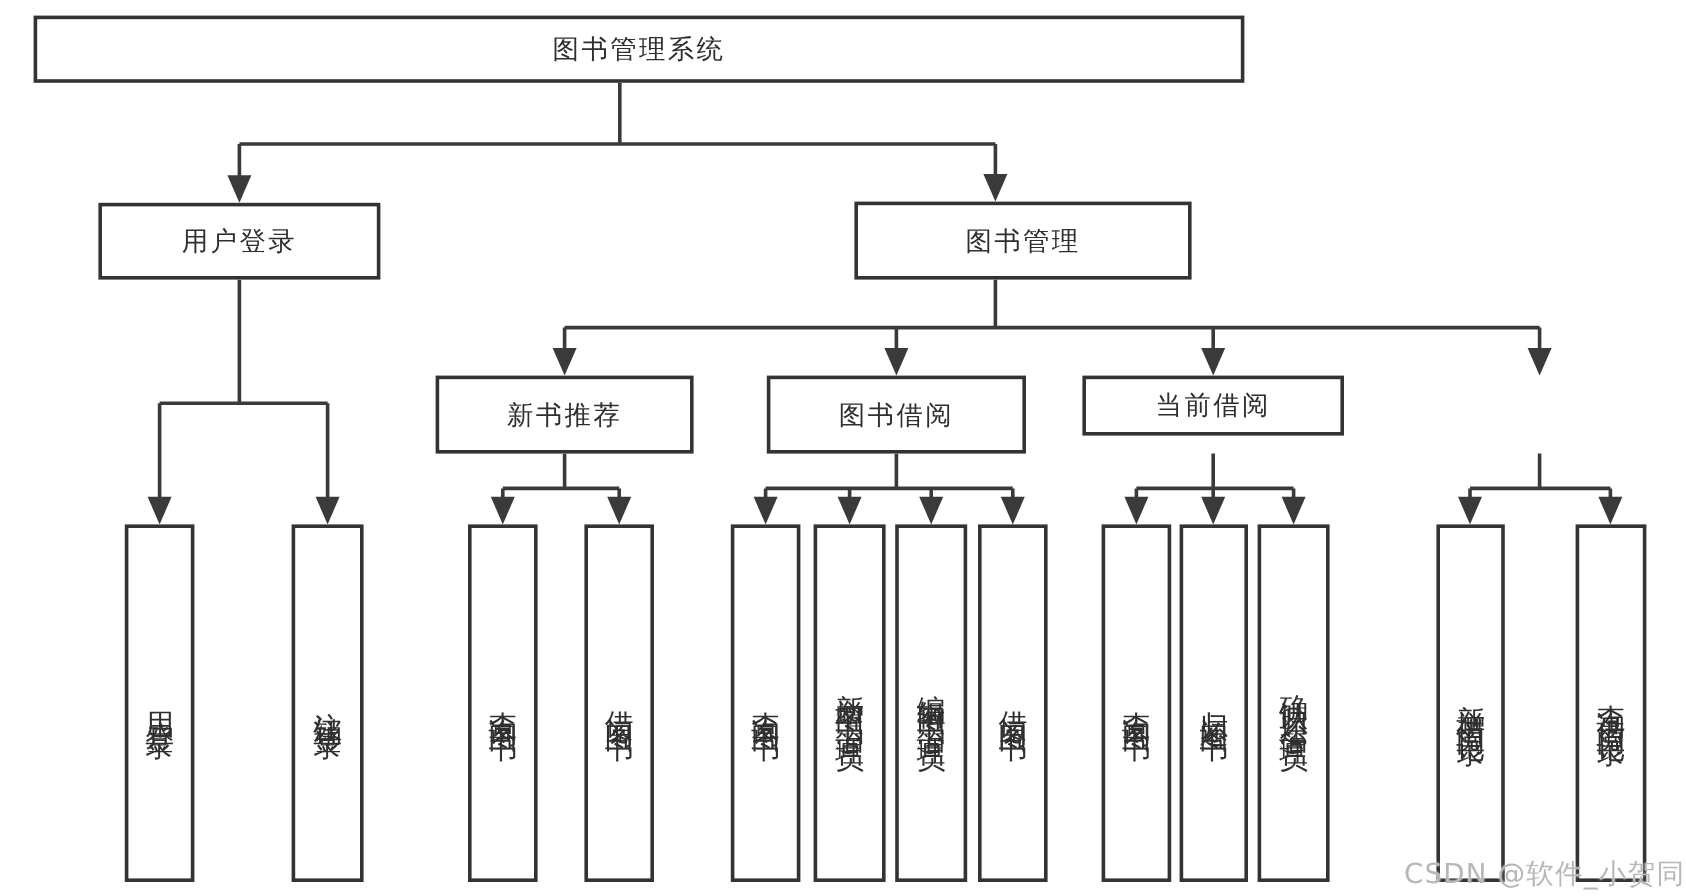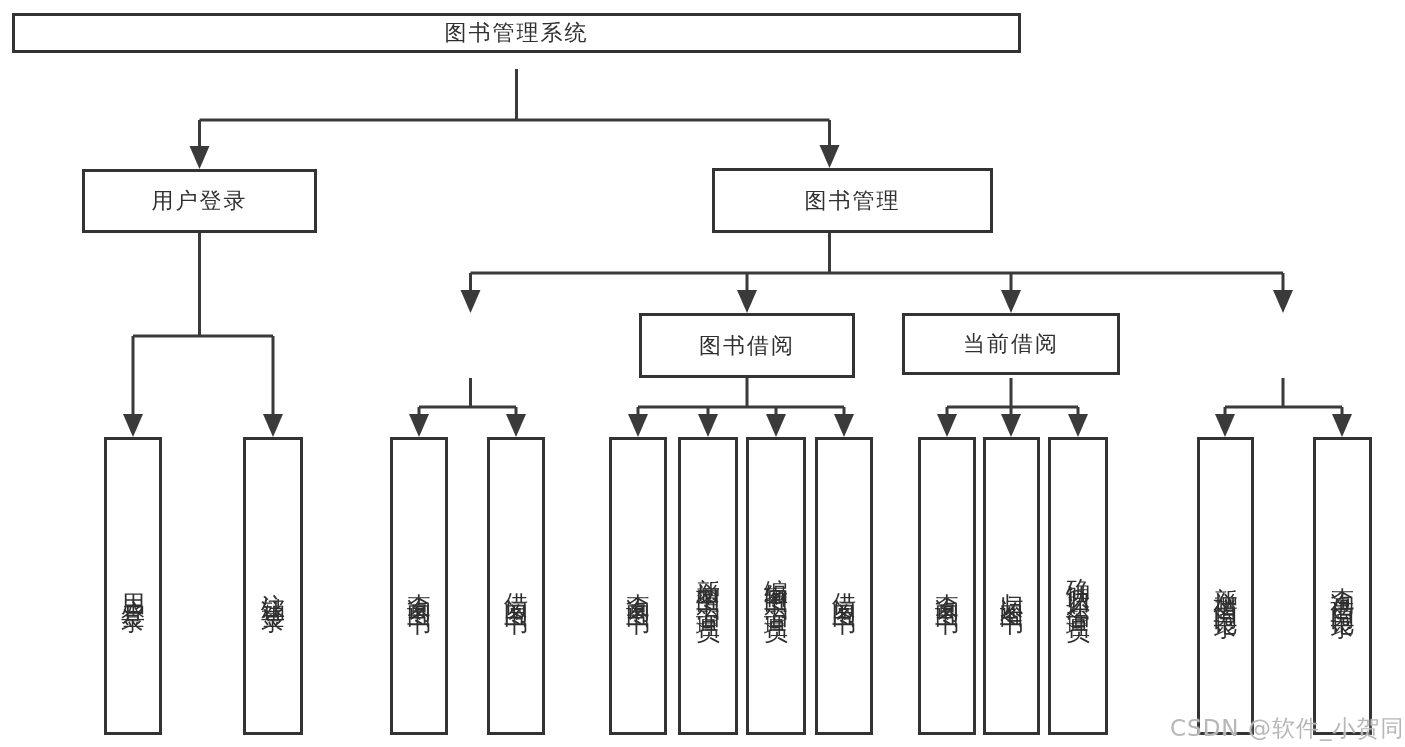--- a/index.html
+++ b/index.html
@@ -77,35 +77,38 @@
       <polygon points="766,414 786,414 776,437"></polygon>
       <polygon points="834,414 854,414 844,437"></polygon>
       <polygon points="937,414 957,414 947,437"></polygon>
       <polygon points="1001,414 1021,414 1011,437"></polygon>
       <polygon points="1068,414 1088,414 1078,437"></polygon>
       <polygon points="1215,414 1235,414 1225,437"></polygon>
       <polygon points="1332,414 1352,414 1342,437"></polygon>
     </g>
   </svg>
 
-  <div class="node h" style="left:12px;top:13px;width:1009px;height:40px">
+  <div class="node h" style="left:28px;top:13px;width:1009px;height:56px">
     <span>图书管理系统</span>
   </div>
 
   <div class="node h" style="left:82px;top:169px;width:235px;height:64px">
     <span>用户登录</span>
   </div>
   <div class="node h" style="left:712px;top:168px;width:281px;height:65px">
     <span>图书管理</span>
   </div>
 
+  <div class="node h" style="left:363px;top:313px;width:215px;height:65px">
+    <span>新书推荐</span>
+  </div>
   <div class="node h" style="left:639px;top:313px;width:216px;height:65px">
     <span>图书借阅</span>
   </div>
-  <div class="node h" style="left:902px;top:313px;width:218px;height:62px">
+  <div class="node h" style="left:902px;top:313px;width:218px;height:50px">
     <span>当前借阅</span>
   </div>
 
   <div class="node v" style="left:104px;top:437px;width:58px;height:298px">
     <span class="vtext">用户登录</span>
   </div>
   <div class="node v" style="left:243px;top:437px;width:60px;height:298px">
     <span class="vtext">注销登录</span>
   </div>
 

